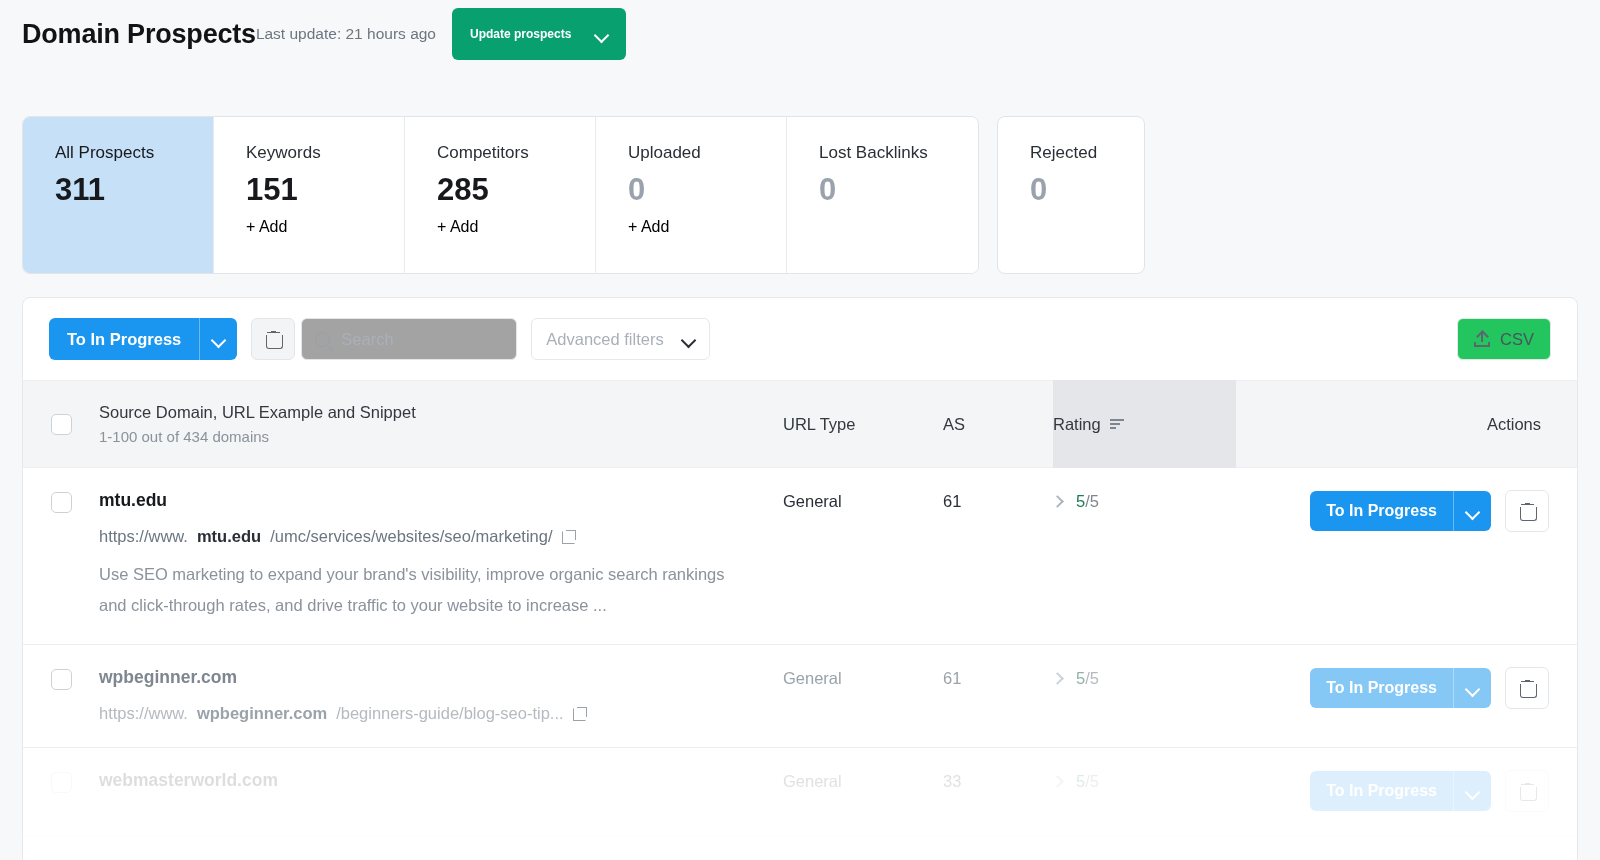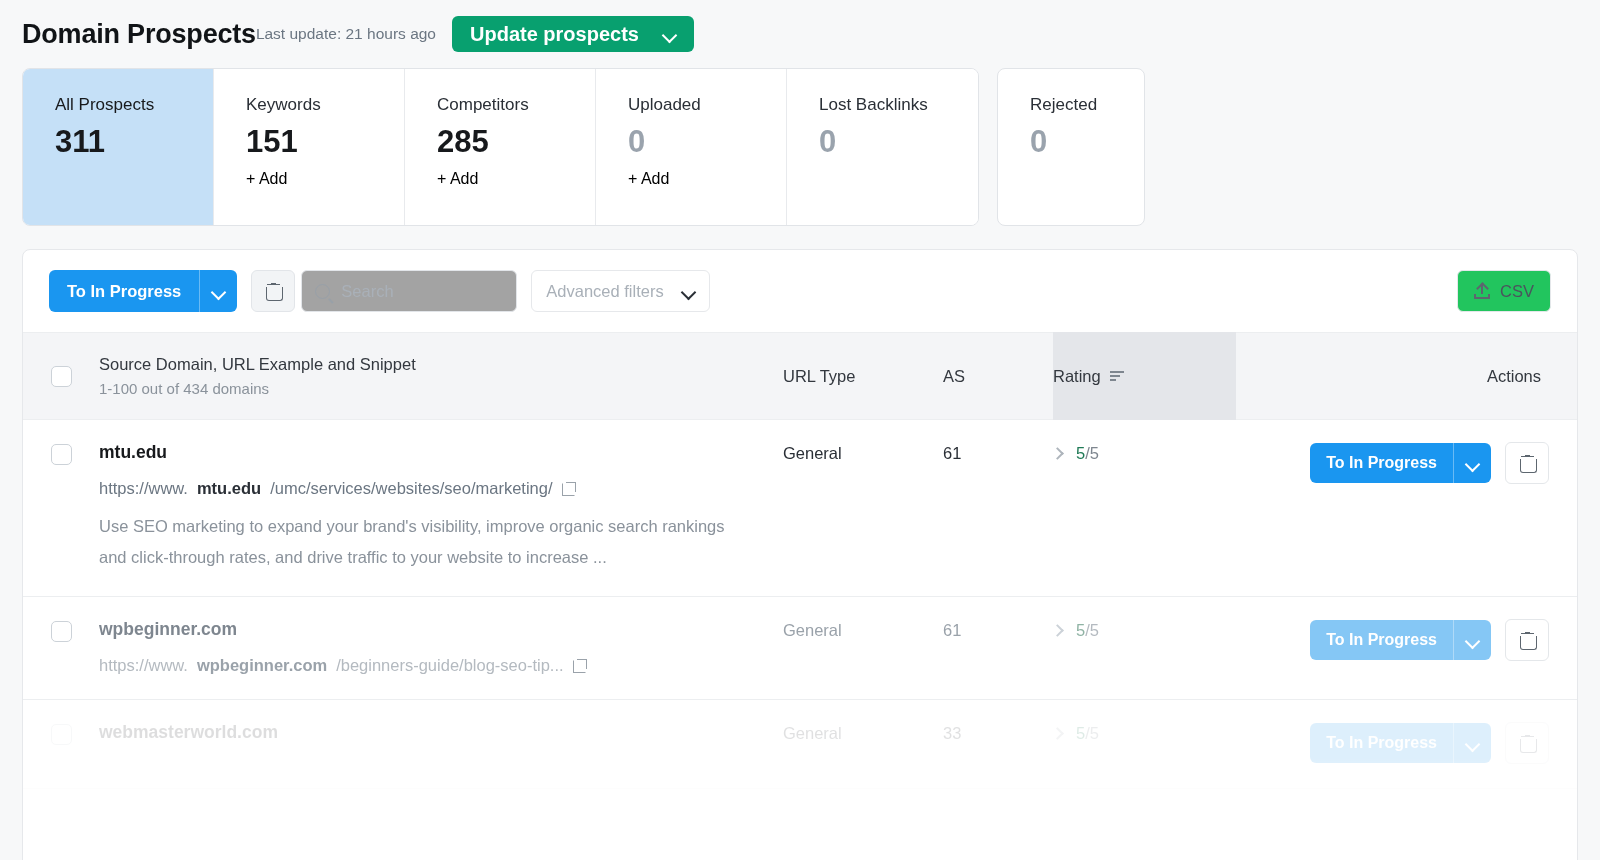--- a/index.html
+++ b/index.html
@@ -24,23 +24,23 @@
     color: #111417;
     letter-spacing: -0.2px;
   }
   .header-right { display: flex; align-items: center; gap: 16px; }
   .last-update { font-size: 15.5px; color: #6b7682; }
   .update-btn {
     background: #08a06f;
     color: #fff;
     border: none;
     border-radius: 6px;
-    height: 36px;
+    height: 52px;
     padding: 0 18px;
-    font-size: 20px;
+    font-size: 12px;
     font-weight: 700;
     font-family: "Liberation Sans", sans-serif;
     display: flex;
     align-items: center;
     gap: 24px;
     cursor: pointer;
   }
   .chev { display: inline-block; width: 13px; height: 13px; position: relative; }
   .chev::before {
     content: "";
@@ -52,20 +52,21 @@
     transform: rotate(45deg);
   }
 
   
   .tabs-row {
     display: flex;
     align-items: flex-start;
     padding: 0 22px;
     gap: 0;
     height: 165px;
+    margin-top: 48px;
   }
   .tab-group {
     display: flex;
     border: 1px solid #e1e4e8;
     border-radius: 8px;
     background: #fff;
     overflow: hidden;
     height: 158px;
   }
   .tab {

